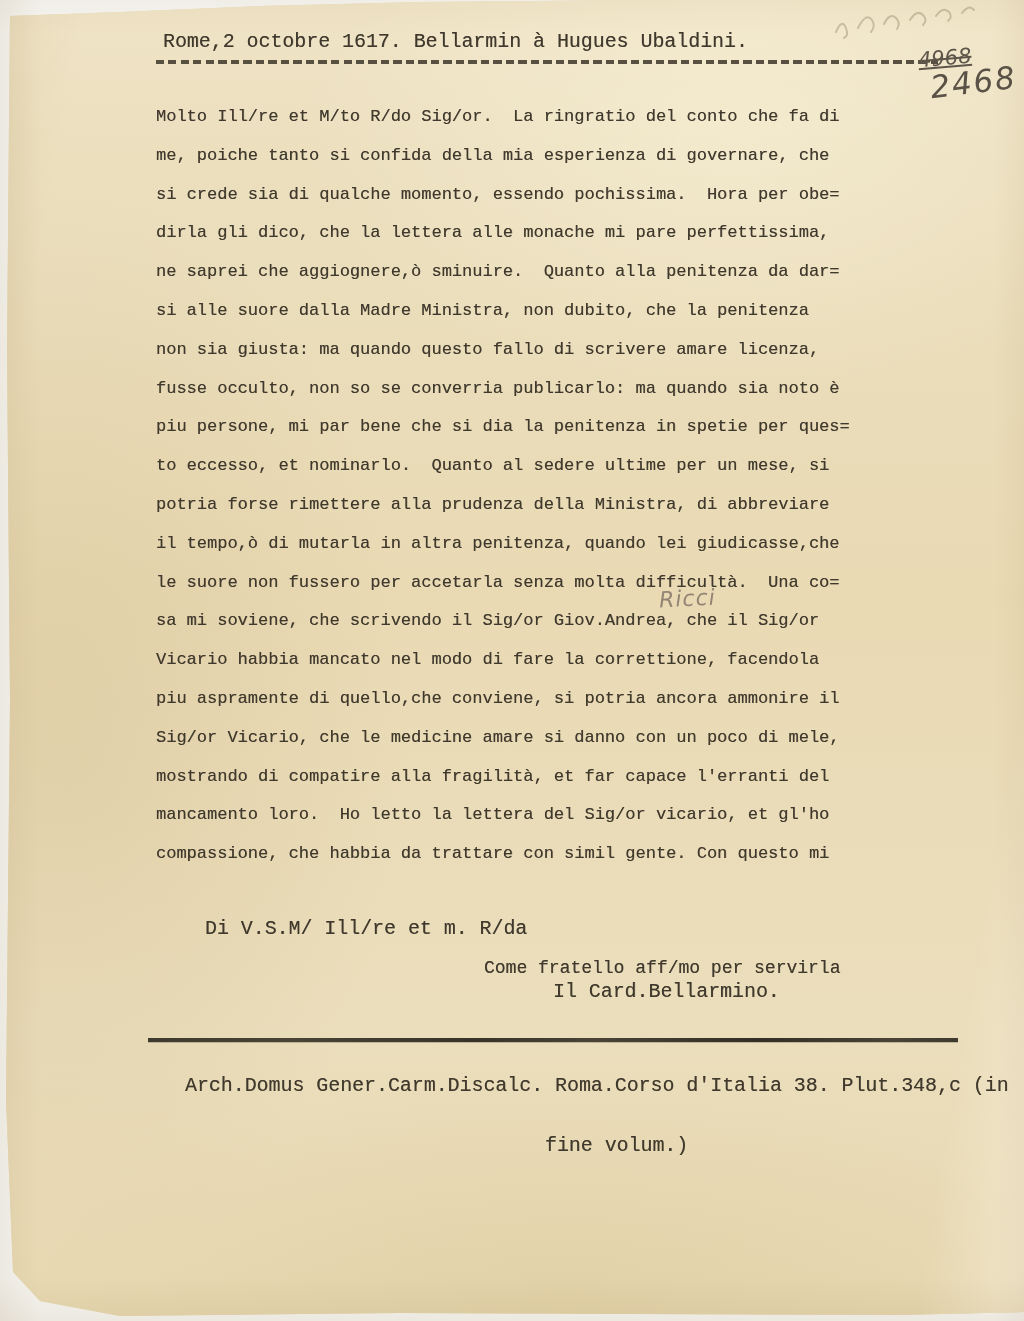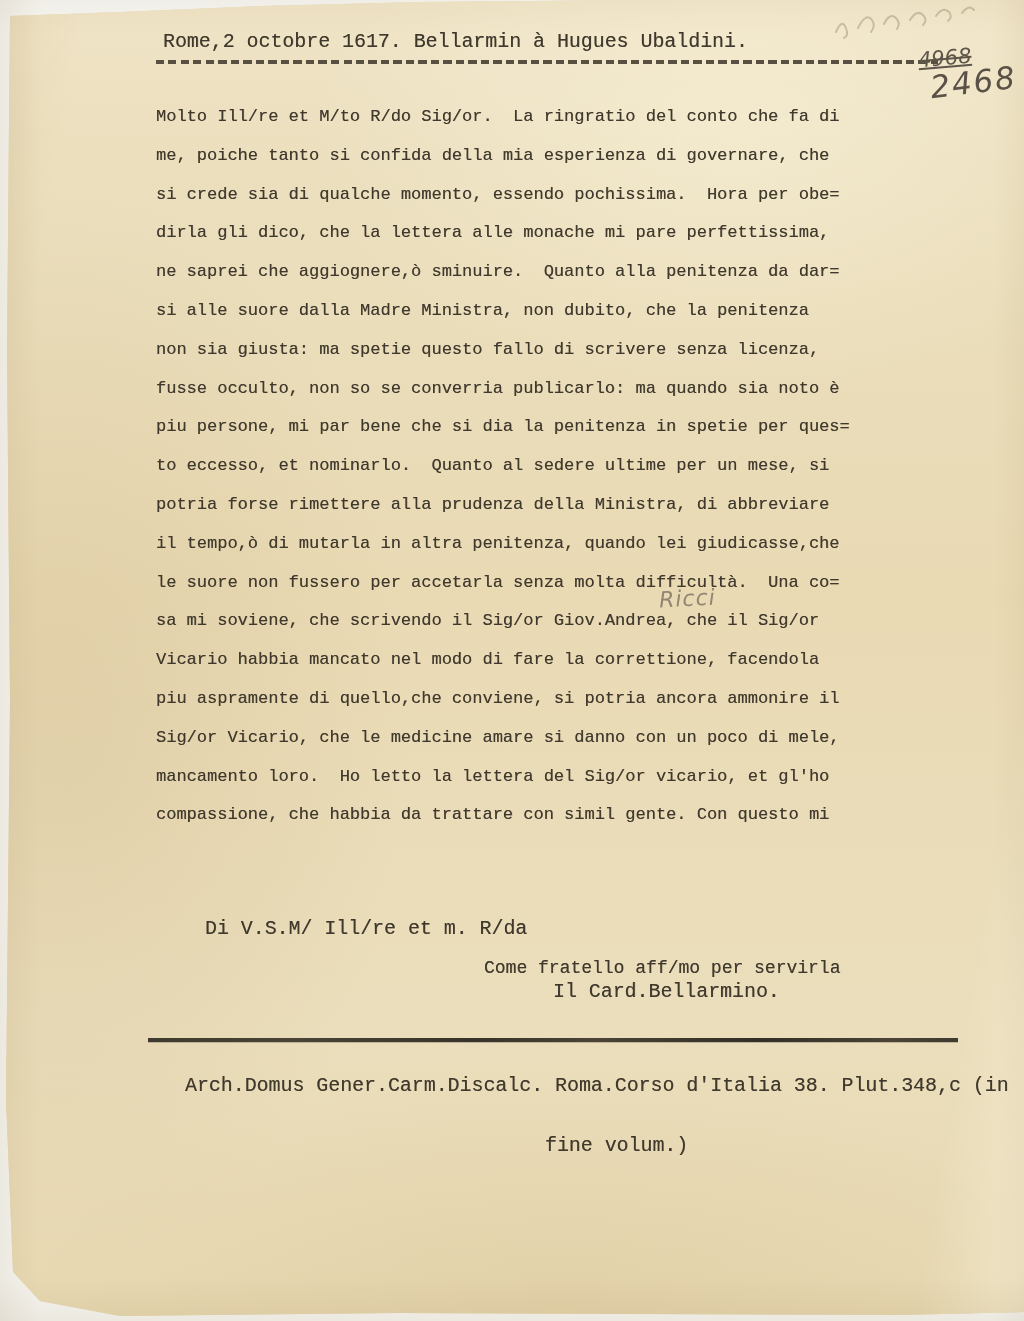--- a/index.html
+++ b/index.html
@@ -102,31 +102,32 @@
   <div class="num-old hand">4968</div>
   <div class="num-new hand">2468</div>
 
   <div class="body-block">
     <div class="typed">Molto Ill/re et M/to R/do Sig/or.  La ringratio del conto che fa di</div>
     <div class="typed">me, poiche tanto si confida della mia esperienza di governare, che</div>
     <div class="typed">si crede sia di qualche momento, essendo pochissima.  Hora per obe=</div>
     <div class="typed">dirla gli dico, che la lettera alle monache mi pare perfettissima,</div>
     <div class="typed">ne saprei che aggiognere,ò sminuire.  Quanto alla penitenza da dar=</div>
     <div class="typed">si alle suore dalla Madre Ministra, non dubito, che la penitenza</div>
-    <div class="typed">non sia giusta: ma spetie questo fallo di scrivere senza licenza,</div>
+    <div class="typed">non sia giusta: ma quando questo fallo di scrivere amare licenza,</div>
     <div class="typed">fusse occulto, non so se converria publicarlo: ma quando sia noto è</div>
     <div class="typed">piu persone, mi par bene che si dia la penitenza in spetie per ques=</div>
     <div class="typed">to eccesso, et nominarlo.  Quanto al sedere ultime per un mese, si</div>
     <div class="typed">potria forse rimettere alla prudenza della Ministra, di abbreviare</div>
     <div class="typed">il tempo,ò di mutarla in altra penitenza, quando lei giudicasse,che</div>
     <div class="typed">le suore non fussero per accetarla senza molta difficultà.  Una co=</div>
     <div class="typed">sa mi soviene, che scrivendo il Sig/or Giov.Andrea, che il Sig/or</div>
     <div class="typed">Vicario habbia mancato nel modo di fare la correttione, facendola</div>
     <div class="typed">piu aspramente di quello,che conviene, si potria ancora ammonire il</div>
     <div class="typed">Sig/or Vicario, che le medicine amare si danno con un poco di mele,</div>
+    <div class="typed">mostrando di compatire alla fragilità, et far capace l'erranti del</div>
     <div class="typed">mancamento loro.  Ho letto la lettera del Sig/or vicario, et gl'ho</div>
     <div class="typed">compassione, che habbia da trattare con simil gente. Con questo mi</div>
   </div>
 
   <div class="ricci hand">Ricci</div>
 
   <div class="closing1 typed">Di V.S.M/ Ill/re et m. R/da</div>
   <div class="closing2 typed">Come fratello aff/mo per servirla</div>
   <div class="closing3 typed">Il Card.Bellarmino.</div>
 

